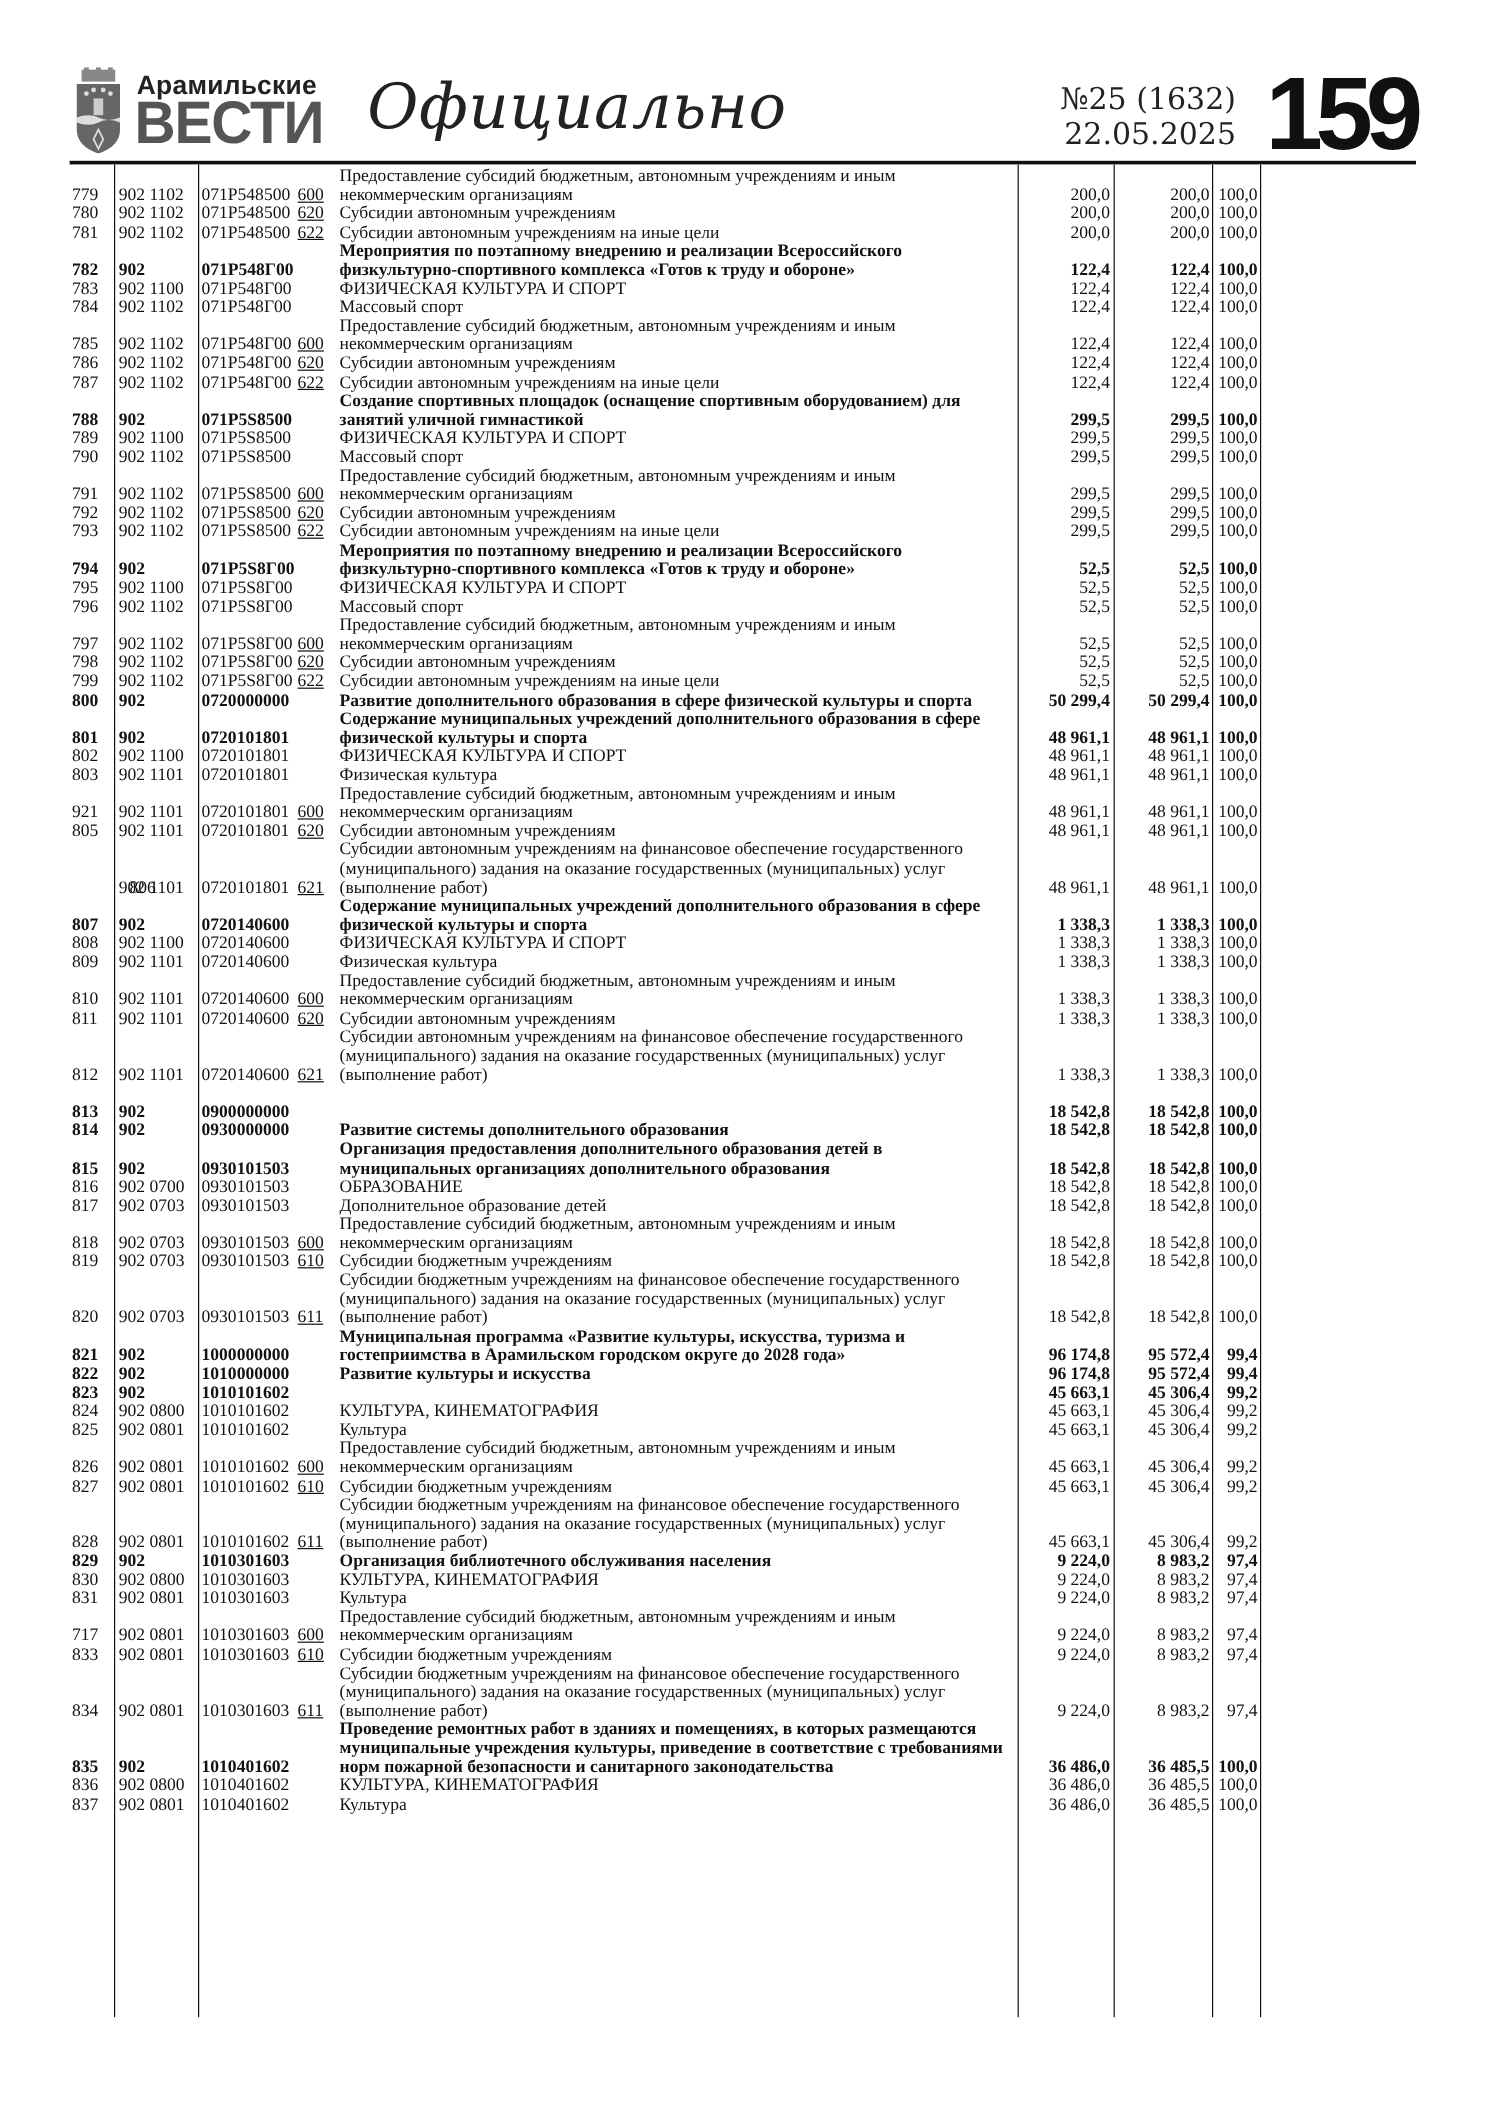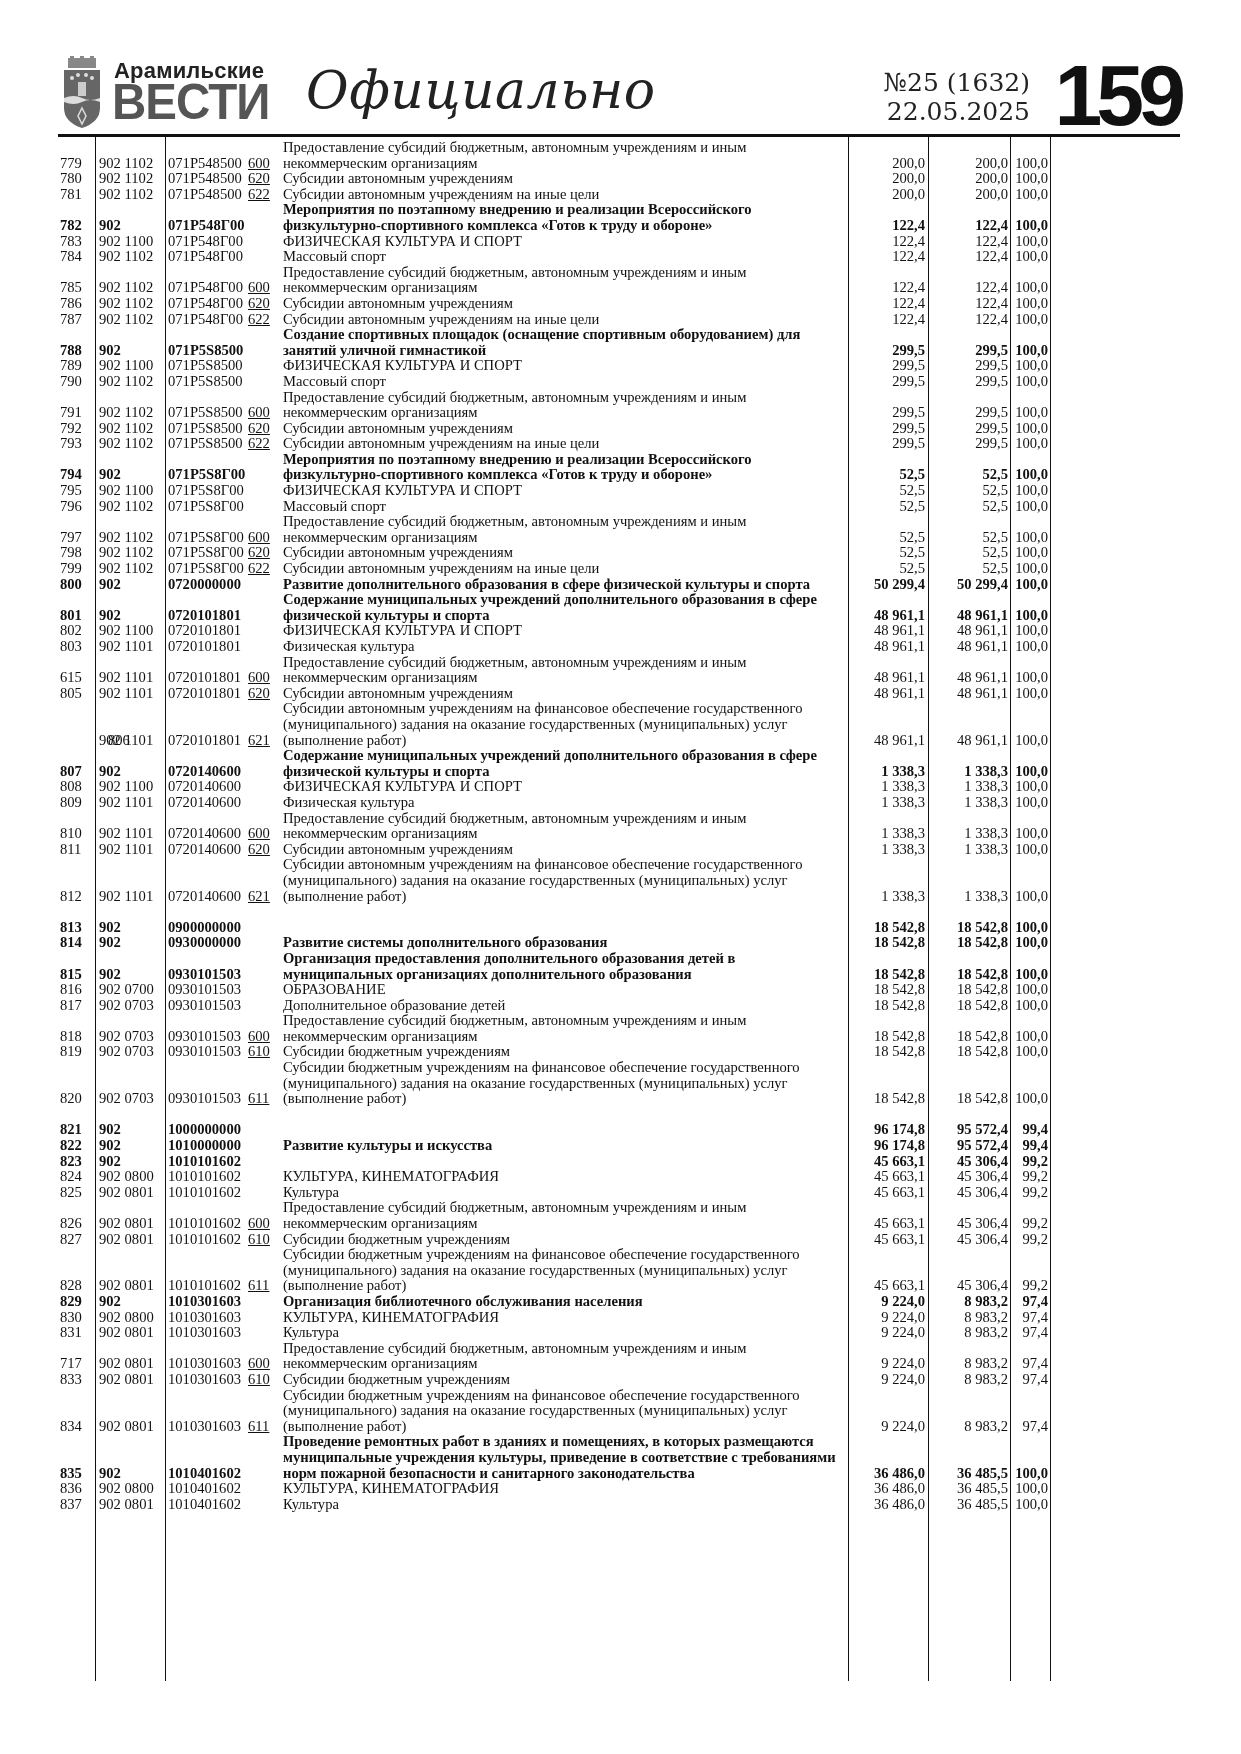--- a/index.html
+++ b/index.html
@@ -307,21 +307,21 @@
       <span class="c-num" style="top: 0px;">803</span>
       <span class="c-code" style="top: 0px;">902 1101</span>
       <span class="c-tgt" style="top: 0px;">0720101801</span>
       <span class="c-vr" style="top: 0px;"></span>
       <span class="c-v1" style="top: 0px;">48 961,1</span>
       <span class="c-v2" style="top: 0px;">48 961,1</span>
       <span class="c-v3" style="top: 0px;">100,0</span>
       <div class="c-desc">Физическая культура</div>
     </div>
     <div class="row" style="height: 31.2px;">
-      <span class="c-num" style="top: 15.6px;">615</span>
+      <span class="c-num" style="top: 15.6px;">921</span>
       <span class="c-code" style="top: 15.6px;">902 1101</span>
       <span class="c-tgt" style="top: 15.6px;">0720101801</span>
       <span class="c-vr" style="top: 15.6px;">600</span>
       <span class="c-v1" style="top: 15.6px;">48 961,1</span>
       <span class="c-v2" style="top: 15.6px;">48 961,1</span>
       <span class="c-v3" style="top: 15.6px;">100,0</span>
       <div class="c-desc">Предоставление субсидий бюджетным, автономным учреждениям и иным некоммерческим организациям</div>
     </div>
     <div class="row" style="height: 15.6px;">
       <span class="c-num" style="top: 0px;">805</span>
@@ -483,20 +483,21 @@
       <div class="c-desc">Субсидии бюджетным учреждениям на финансовое обеспечение государственного (муниципального) задания на оказание государственных (муниципальных) услуг (выполнение работ)</div>
     </div>
     <div class="row bold" style="height: 31.2px;">
       <span class="c-num" style="top: 15.6px;">821</span>
       <span class="c-code" style="top: 15.6px;">902</span>
       <span class="c-tgt" style="top: 15.6px;">1000000000</span>
       <span class="c-vr" style="top: 15.6px;"></span>
       <span class="c-v1" style="top: 15.6px;">96 174,8</span>
       <span class="c-v2" style="top: 15.6px;">95 572,4</span>
       <span class="c-v3" style="top: 15.6px;">99,4</span>
+      <div class="c-desc">Муниципальная программа «Развитие культуры, искусства, туризма и гостеприимства в Арамильском городском округе до 2028 года»</div>
     </div>
     <div class="row bold" style="height: 15.6px;">
       <span class="c-num" style="top: 0px;">822</span>
       <span class="c-code" style="top: 0px;">902</span>
       <span class="c-tgt" style="top: 0px;">1010000000</span>
       <span class="c-vr" style="top: 0px;"></span>
       <span class="c-v1" style="top: 0px;">96 174,8</span>
       <span class="c-v2" style="top: 0px;">95 572,4</span>
       <span class="c-v3" style="top: 0px;">99,4</span>
       <div class="c-desc">Развитие культуры и искусства</div>

